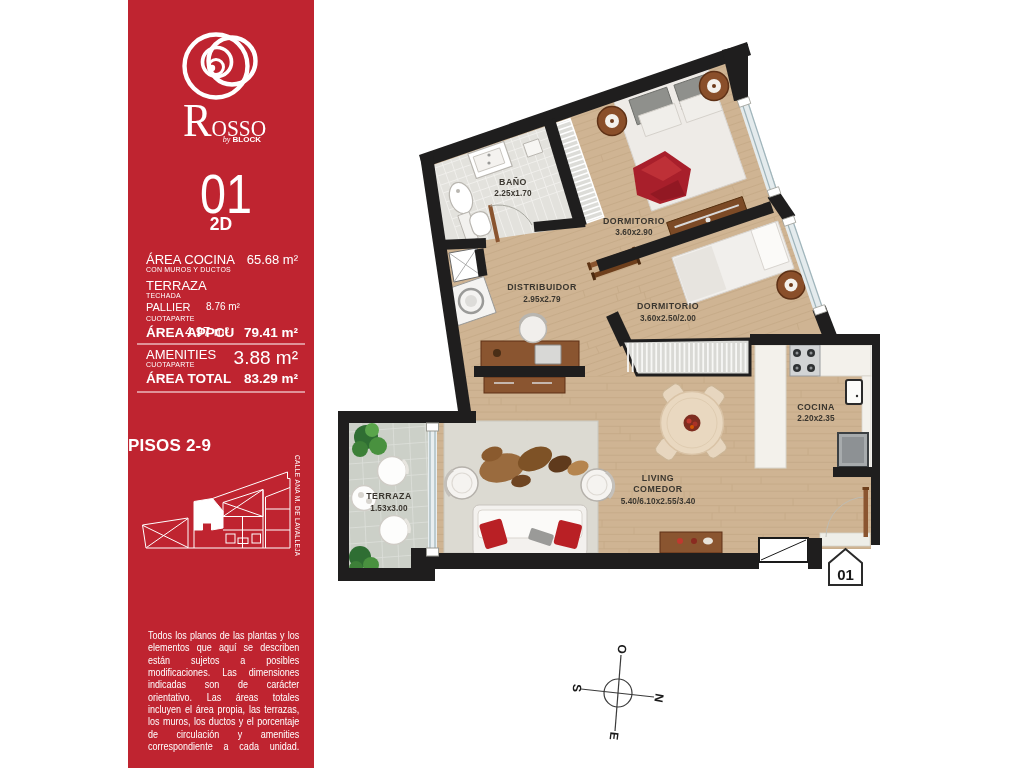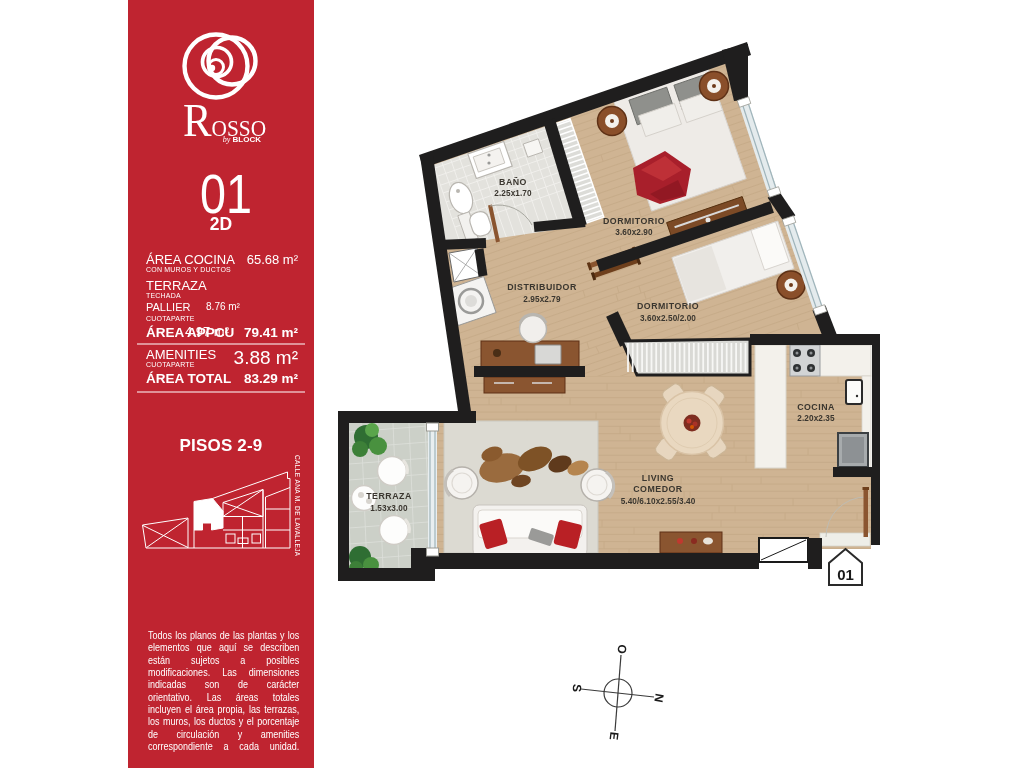--- a/index.html
+++ b/index.html
@@ -796,21 +796,21 @@
 <div class="abs w" style="left:146px;top:347px;font-size:13px;text-align:center;">AMENITIES</div>
 <div class="abs w" style="left:146px;top:361px;font-size:7px;letter-spacing:0.2px;">CUOTAPARTE</div>
 <div class="abs w" style="left:146px;top:371px;font-size:13.5px;font-weight:bold;">ÁREA TOTAL</div>
 <div class="abs w" style="left:148px;top:252px;width:150px;text-align:right;font-size:13px;">65.68 m²</div>
 <div class="abs w" style="left:132px;top:278px;width:150px;text-align:center;font-size:13px;margin-top:46px;">4.97 m²</div>
 <div class="abs w" style="left:148px;top:301px;width:150px;text-align:center;font-size:10px;">8.76 m²</div>
 <div class="abs w" style="left:148px;top:325px;width:150px;text-align:right;font-size:13.5px;font-weight:bold;">79.41 m²</div>
 <div class="abs w" style="left:148px;top:347px;width:150px;text-align:right;font-size:19px;">3.88 m²</div>
 <div class="abs w" style="left:148px;top:371px;width:150px;text-align:right;font-size:13.5px;font-weight:bold;">83.29 m²</div>
 
-<div class="abs w" style="left:128px;top:436px;width:186px;text-align:center;font-size:17px;font-weight:bold;letter-spacing:0.2px;">PISOS 2-9</div>
+<div class="abs w" style="left:128px;top:436px;width:186px;text-align:left;font-size:17px;font-weight:bold;letter-spacing:0.2px;">PISOS 2-9</div>
 
 <div class="abs w" style="left:294px;top:455px;font-size:6.5px;letter-spacing:0.4px;writing-mode:vertical-rl;">CALLE ANA M. DE LAVALLEJA</div>
 
 <div class="abs w" style="left:148px;top:630px;width:171px;font-size:10.2px;line-height:12.35px;transform:scaleX(0.885);transform-origin:left top;">
 <div class="jl">Todos los planos de las plantas y los</div>
 <div class="jl">elementos que aquí se describen</div>
 <div class="jl">están sujetos a posibles</div>
 <div class="jl">modificaciones. Las dimensiones</div>
 <div class="jl">indicadas son de carácter</div>
 <div class="jl">orientativo. Las áreas totales</div>

